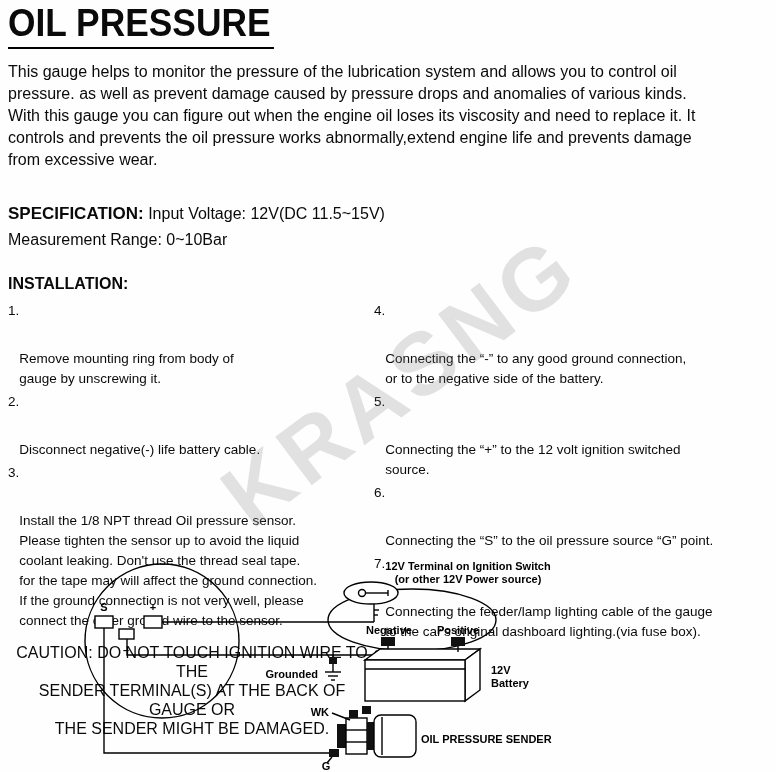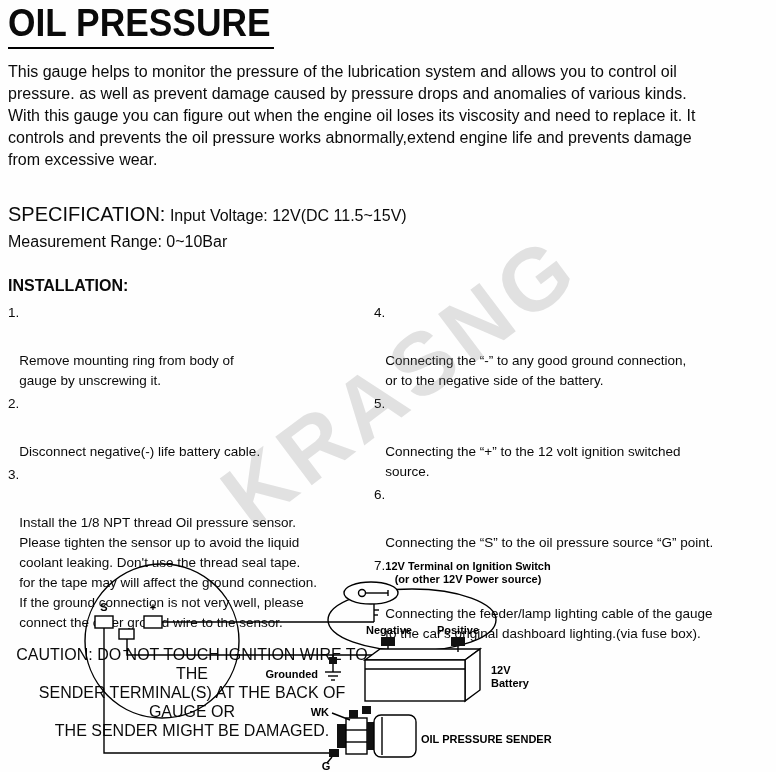--- a/index.html
+++ b/index.html
@@ -11,21 +11,21 @@
   .title{
     display:inline-block;margin:4px 0 0 8px;padding:0 4px 3px 0;
     font-size:38px;font-weight:bold;line-height:1.05;
     border-bottom:2px solid #000;
     transform:scaleX(0.93);transform-origin:0 0;white-space:nowrap;
   }
   .intro{
     margin:12px 4px 0 8px;font-size:16px;line-height:22px;white-space:pre-line;
   }
   .spec{margin:30px 8px 0 8px;font-size:16px;line-height:26px;}
-  .spec-label{font-weight:normal;font-size:20px;}
+  .spec-label{font-weight:bold;font-size:17px;}
   .install-head{margin:22px 8px 0 8px;font-size:16px;font-weight:bold;}
   .columns{display:flex;margin:8px 0 0 8px;}
   .col-left{width:362px;flex:0 0 auto;}
   .col-right{width:398px;flex:0 0 auto;margin-left:4px;}
   .item{display:flex;margin-bottom:3px;font-size:13.5px;line-height:20px;}
   .item .num{flex:0 0 auto;}
   .item .txt{white-space:pre-line;margin-top:48px;}
   .caution{
     margin-top:12px;width:368px;font-size:16px;line-height:19px;white-space:pre-line;text-align:center;
   }

